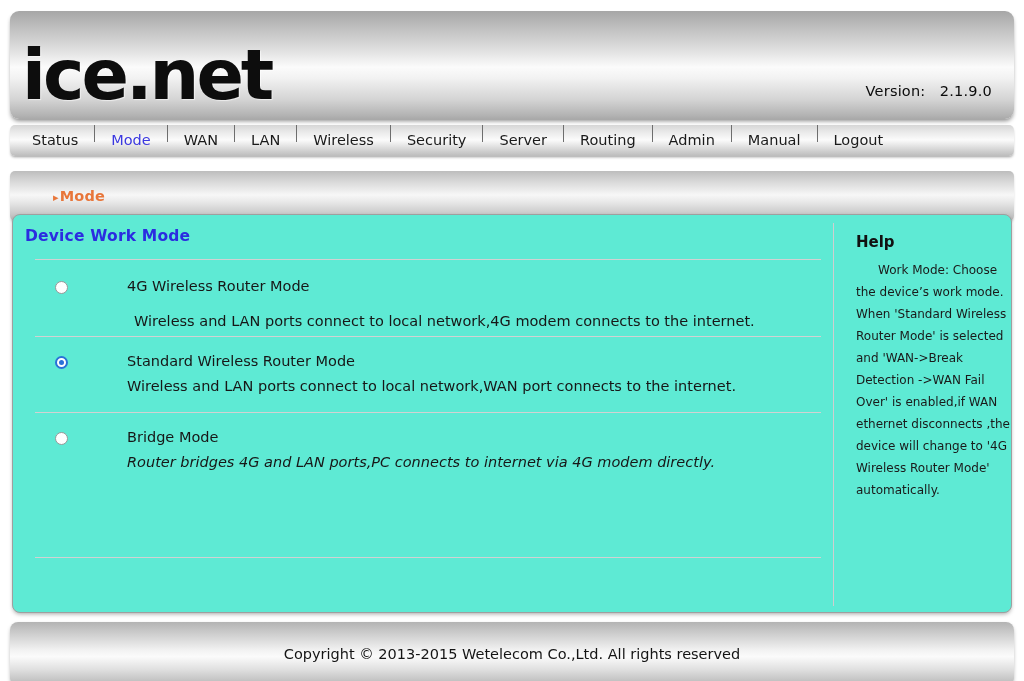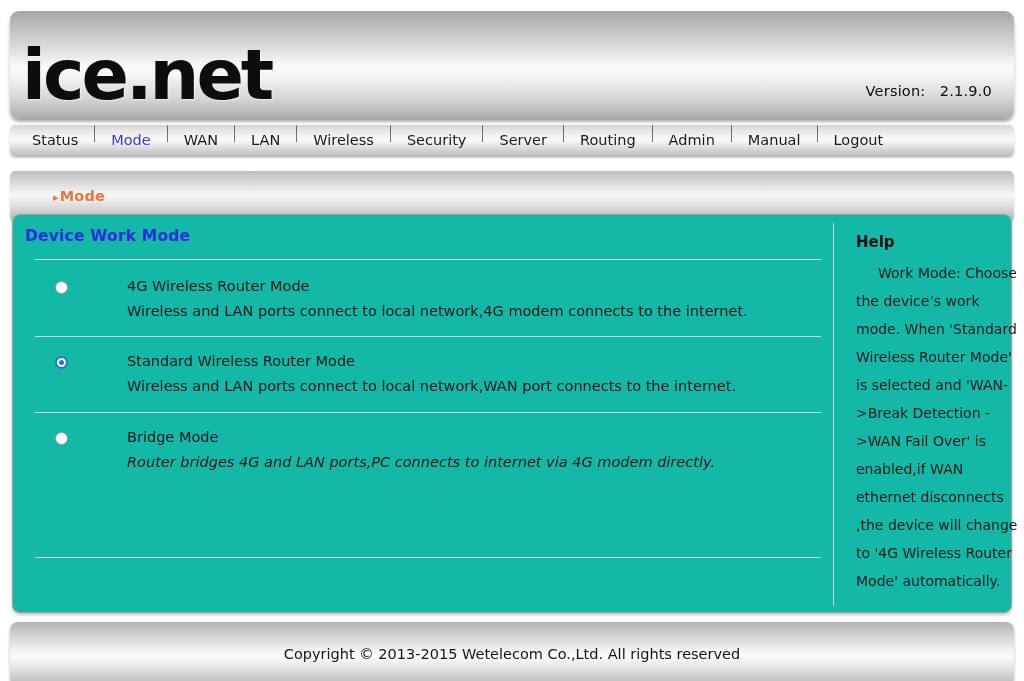--- a/index.html
+++ b/index.html
@@ -133,21 +133,21 @@
   }
 
   
   .content-panel {
     position: absolute;
     left: 12px;
     top: 214px;
     width: 1000px;
     height: 399px;
     box-sizing: border-box;
-    background: #14b8a6;
+    background: #5eead4;
     border: 1px solid #9f9f9f;
     border-radius: 8px;
     box-shadow: 0 2px 4px -1px rgba(0,0,0,0.35);
   }
   .panel-inner {
     position: relative;
     width: 100%;
     height: 100%;
   }
 
@@ -240,22 +240,22 @@
     top: 18px;
     font-size: 15px;
     font-weight: bold;
     color: #111111;
   }
   .help-body {
     position: absolute;
     left: 11px;
     top: 44px;
     width: 162px;
-    font-size: 14px;
-    line-height: 28px;
+    font-size: 12px;
+    line-height: 22px;
     color: #1a1a1a;
     text-indent: 22px;
     white-space: pre-wrap;
     word-break: normal;
   }
 
   
   .footer-bar {
     position: absolute;
     left: 10px;
@@ -323,21 +323,21 @@
     <div class="panel-inner">
 
       <div class="panel-main">
         <div class="panel-title">Device Work Mode</div>
 
         <div class="hr" style="top:44px;"></div>
 
         <div class="opt-row" style="top:63px;">
           <div class="radio off" style="left:42px; top:3px;"></div>
           <div class="opt-label" style="top:0px;">4G Wireless Router Mode</div>
-          <div class="opt-desc" style="top:25px;">Wireless and LAN ports connect to local network,4G modem connects to the internet.</div>
+          <div class="opt-desc" style="top:35px;margin-left:7px;">Wireless and LAN ports connect to local network,4G modem connects to the internet.</div>
         </div>
 
         <div class="hr" style="top:121px;"></div>
 
         <div class="opt-row" style="top:138px;">
           <div class="radio on" style="left:42px; top:3px;"></div>
           <div class="opt-label" style="top:0px;">Standard Wireless Router Mode</div>
           <div class="opt-desc" style="top:25px;">Wireless and LAN ports connect to local network,WAN port connects to the internet.</div>
         </div>
 

